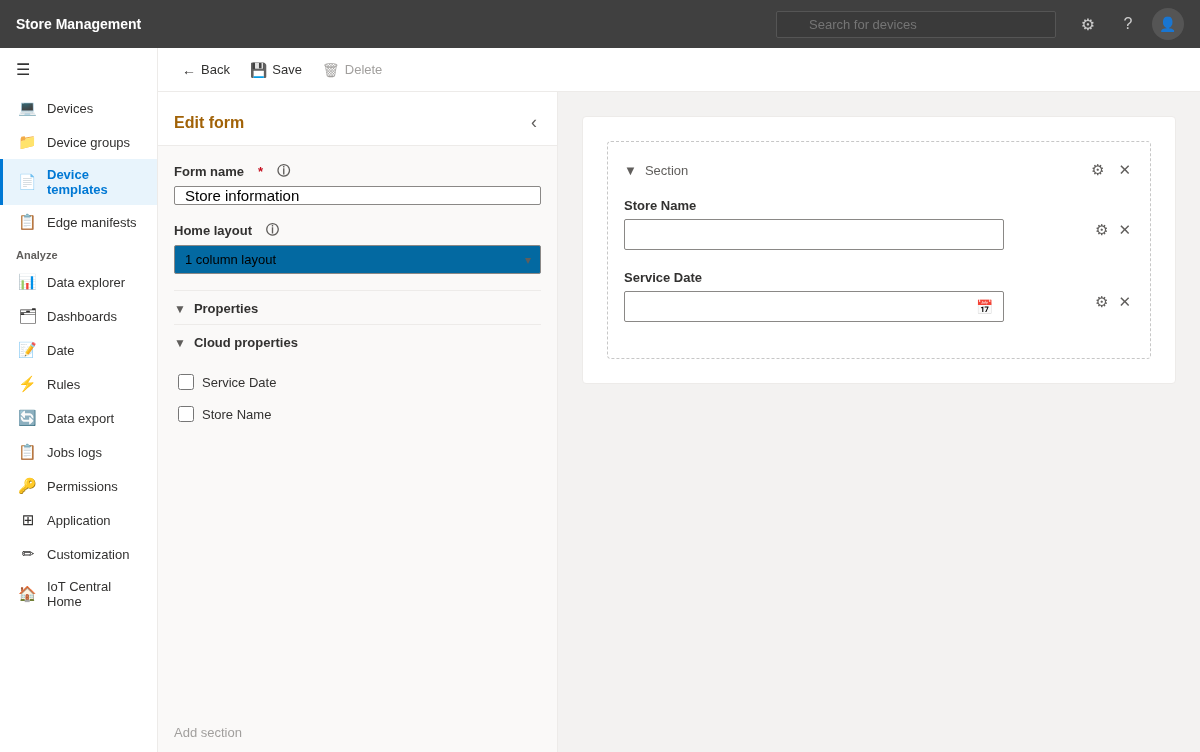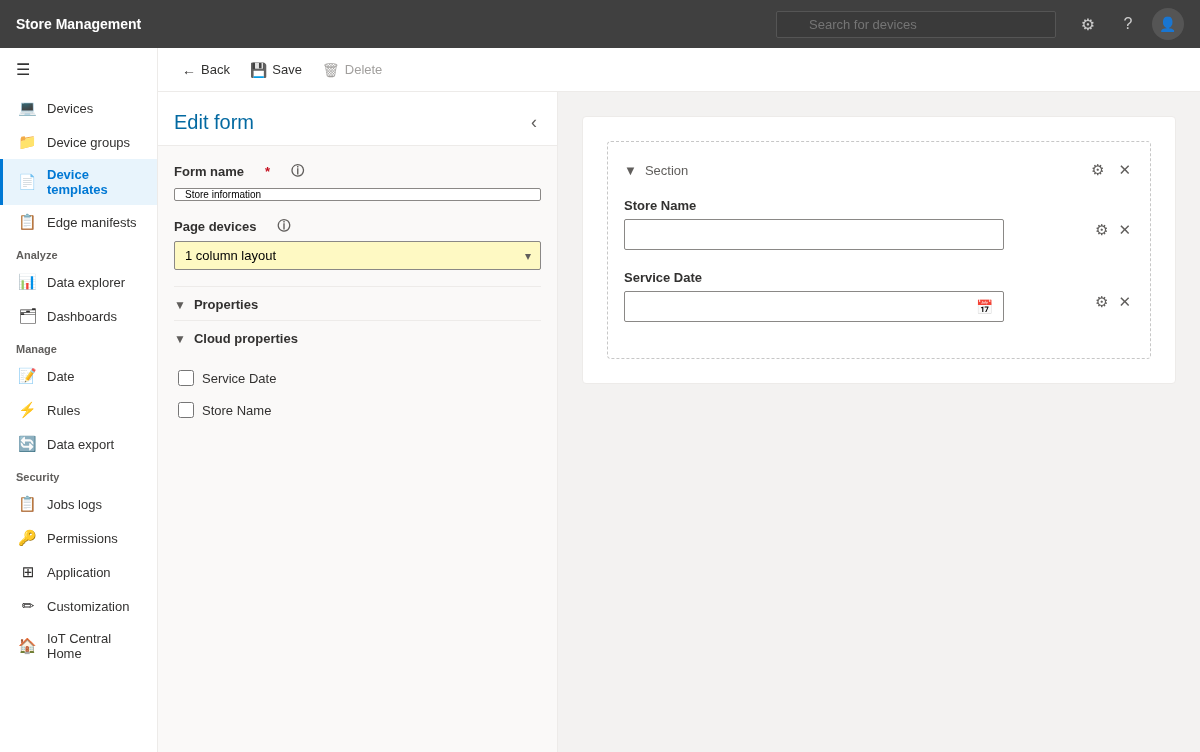--- a/index.html
+++ b/index.html
@@ -185,23 +185,23 @@
     }
     .edit-panel-header {
       display: flex;
       align-items: center;
       justify-content: space-between;
       padding: 16px 16px 8px;
       background: #fff;
       border-bottom: 1px solid #edebe9;
     }
     .edit-panel-title {
-      font-size: 20px;
-      font-weight: 400;
-      color: #0369a1;
+      font-size: 16px;
+      font-weight: 700;
+      color: #a16207;
     }
     .edit-panel-close {
       background: none;
       border: none;
       cursor: pointer;
       font-size: 18px;
       color: #605e5c;
       padding: 4px;
     }
     .edit-panel-body {
@@ -211,46 +211,46 @@
     .form-field {
       margin-bottom: 16px;
     }
     .form-label {
       font-size: 13px;
       font-weight: 600;
       color: #323130;
       margin-bottom: 6px;
       display: flex;
       align-items: center;
-      gap: 21px;
+      gap: 14px;
     }
     .form-label .required { color: #c50f1f; }
     .form-label .info-icon { color: #605e5c; font-size: 13px; cursor: pointer; }
     .form-input {
       width: 100%;
       border: 1px solid #8a8886;
       border-radius: 2px;
       padding: 0 10px;
-      font-size: 10px;
+      font-size: 15px;
       font-family: inherit;
       outline: none;
       background: #fff;
     }
     .form-select-wrapper {
       position: relative;
     }
     .form-select {
       width: 100%;
       border: 1px solid #8a8886;
       border-radius: 2px;
       padding: 6px 30px 6px 10px;
       font-size: 13px;
       font-family: inherit;
       outline: none;
-      background: #fef9c3;
+      background: #0369a1;
       appearance: none;
       cursor: pointer;
     }
     .select-arrow {
       position: absolute;
       right: 10px;
       top: 50%;
       transform: translateY(-50%);
       pointer-events: none;
       color: #605e5c;
@@ -467,36 +467,34 @@
     <div class="sidebar-section-label">Analyze</div>
     <a class="sidebar-item">
       <span class="sidebar-icon">📊</span>
       <span>Data explorer</span>
     </a>
     <a class="sidebar-item">
       <span class="sidebar-icon">🗂</span>
       <span>Dashboards</span>
     </a>
 
-    <div class="sidebar-section-label">Manage</div>
     <a class="sidebar-item">
       <span class="sidebar-icon">📝</span>
       <span>Date</span>
     </a>
 
     <a class="sidebar-item">
       <span class="sidebar-icon">⚡</span>
       <span>Rules</span>
     </a>
     <a class="sidebar-item">
       <span class="sidebar-icon">🔄</span>
       <span>Data export</span>
     </a>
 
-    <div class="sidebar-section-label">Security</div>
     <a class="sidebar-item">
       <span class="sidebar-icon">📋</span>
       <span>Jobs logs</span>
     </a>
     <a class="sidebar-item">
       <span class="sidebar-icon">🔑</span>
       <span>Permissions</span>
     </a>
 
     <a class="sidebar-item">
@@ -543,21 +541,21 @@
             <div class="form-label">
               <span>Form name</span>
               <span class="required">*</span>
               <span class="info-icon">ⓘ</span>
             </div>
             <input class="form-input" type="text" value="Store information" style="">
           </div>
 
           <div class="form-field">
             <div class="form-label">
-              <span>Page devices</span>
+              <span>Home layout</span>
               <span class="info-icon">ⓘ</span>
             </div>
             <div class="form-select-wrapper">
               <select class="form-select">
                 <option>1 column layout</option>
                 <option>2 column layout</option>
               </select>
               <span class="select-arrow">▾</span>
             </div>
           </div>
@@ -577,20 +575,23 @@
               <span>Service Date</span>
             </label>
             <label class="checkbox-item">
               <input type="checkbox" style="">
               <span>Store Name</span>
             </label>
           </div>
 
         </div>
 
+        <button class="add-section-btn">
+          <span>Add section</span>
+        </button>
       </div>
 
       <div class="preview-area">
         <div class="form-preview">
           <div class="section-container">
             <div class="section-header">
               <div class="section-header-left">
                 <span>▼</span>
                 <span>Section</span>
               </div>

